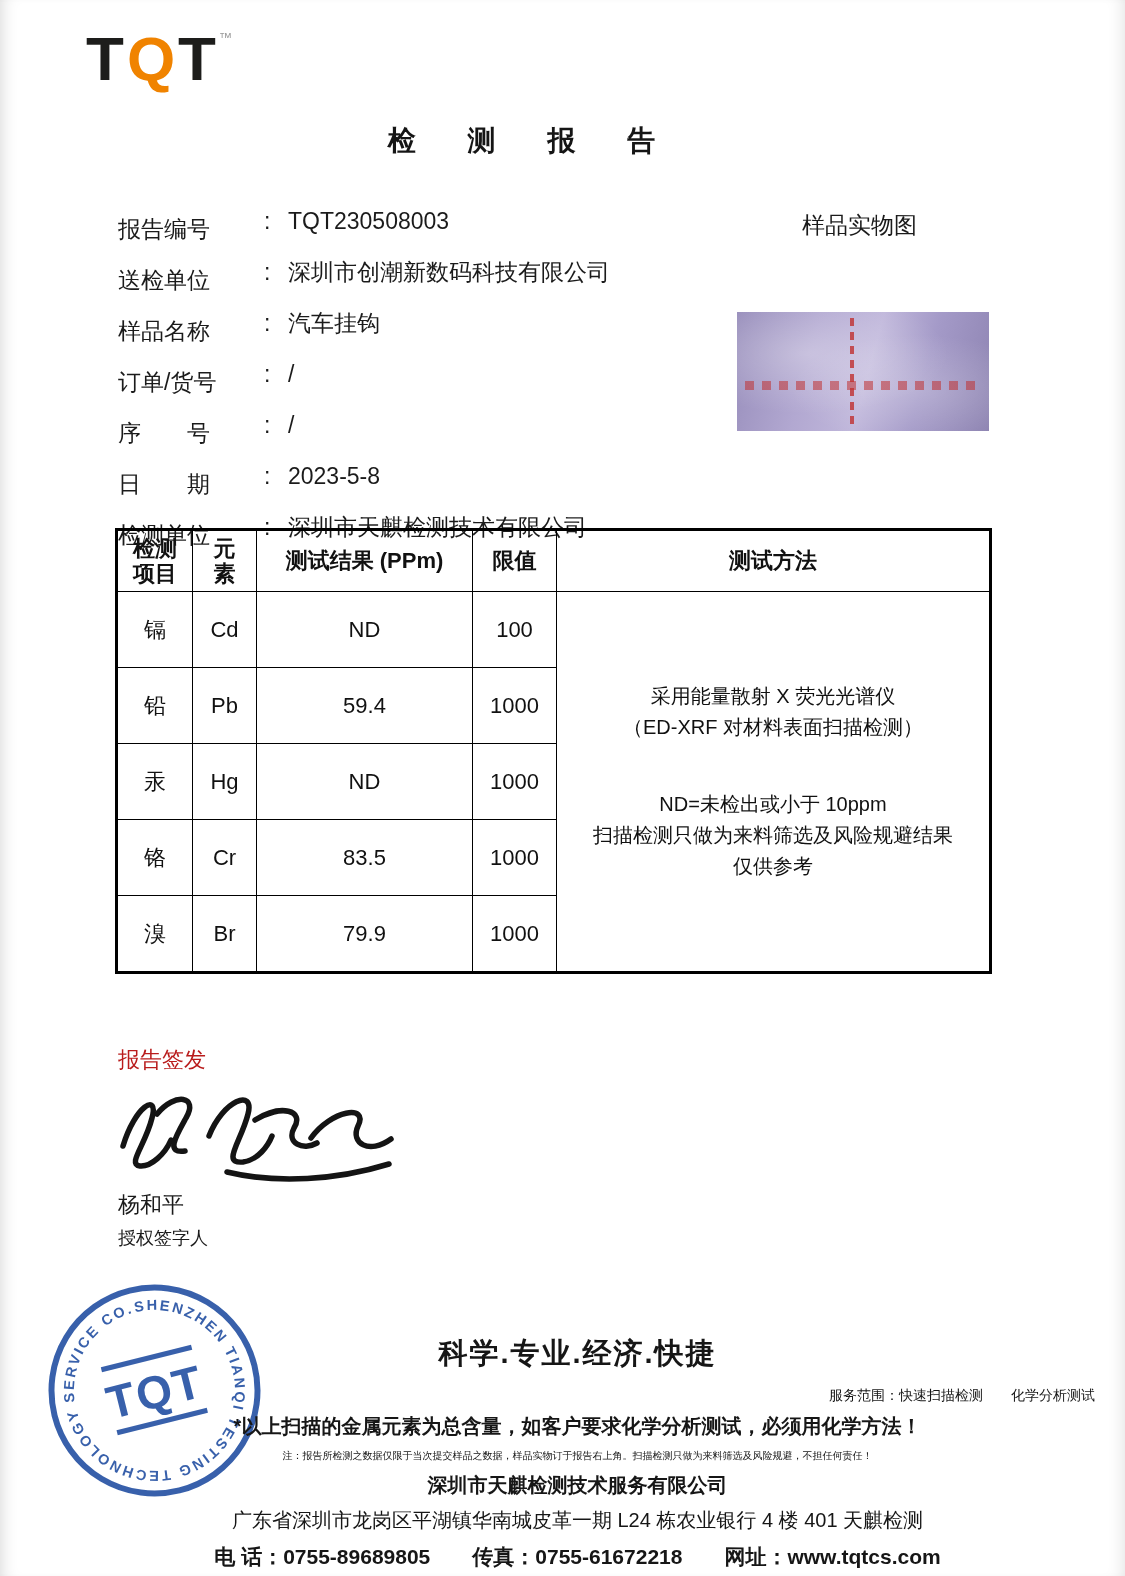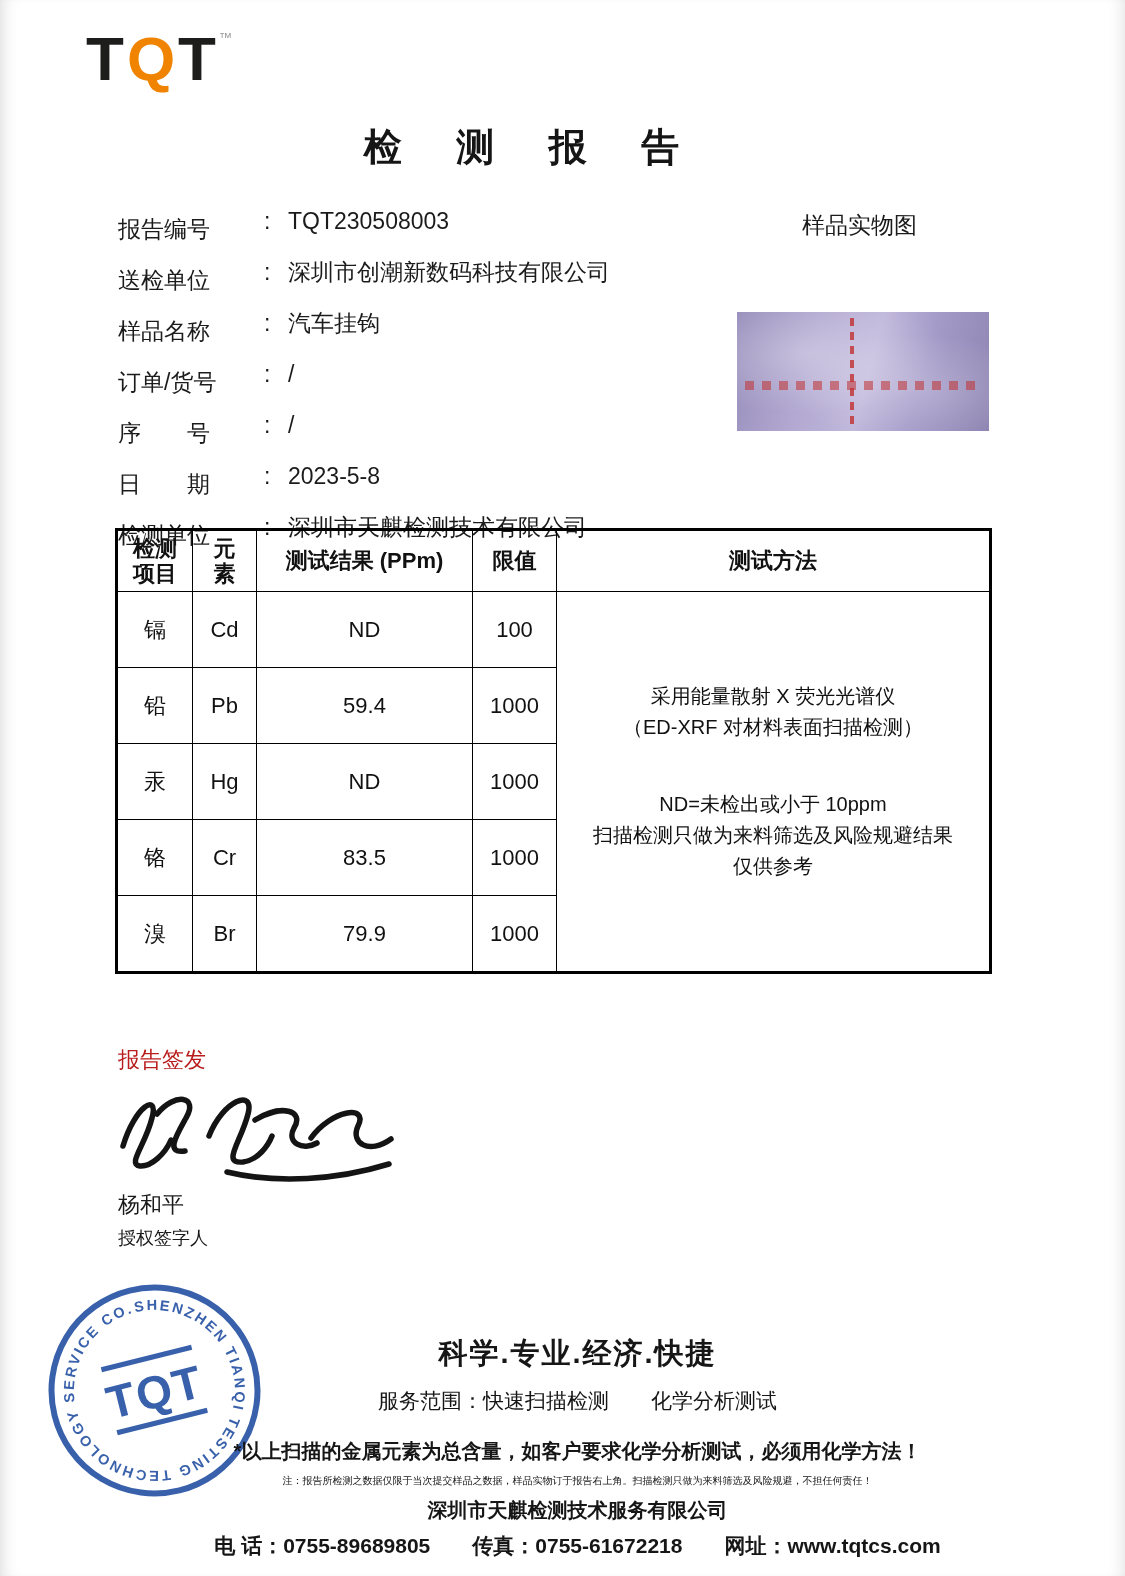--- a/index.html
+++ b/index.html
@@ -12,21 +12,21 @@
   }
 
   
   .logo { position:absolute; left:86px; top:28px; font-size:62px; font-weight:900; letter-spacing:3px; line-height:1; }
   .logo .t  { color:#1d1d1b; }
   .logo .q  { color:#f08300; }
   .logo .tm { font-size:13px; vertical-align:38px; color:#9a9a9a; font-weight:400; letter-spacing:0; }
 
   
   .title { position:absolute; left:0; right:60px; top:122px; text-align:center;
-           font-size:38px; font-weight:700; letter-spacing:22px; color:#151515; }
+           font-size:28px; font-weight:700; letter-spacing:22px; color:#151515; }
 
   
   .fields { position:absolute; left:118px; top:208px; }
   .field { display:flex; font-size:23px; line-height:27px; margin-bottom:16px; color:#1b1b1b; }
   .field .lbl { width:146px; white-space:pre;margin-top:8px; }
   .field .sep { width:24px; text-align:left; }
   .field .val { white-space:pre; }
 
   .sample-label { position:absolute; left:802px; top:210px; font-size:23px; color:#1b1b1b; }
 
@@ -62,21 +62,21 @@
   .signer-role { position:absolute; left:118px; top:1226px; font-size:18px; color:#1b1b1b; }
 
   
   .stamp { position:absolute; left:42px; top:1278px; width:225px; height:225px;
            transform:rotate(-14deg); opacity:.93; }
   .stamp text { fill:#2a55a5; }
 
   
   .footer { position:absolute; left:60px; right:30px; top:1334px; text-align:center; color:#161616; }
   .f-slogan   { font-size:29px; font-weight:700; letter-spacing:2px; margin-bottom:13px; }
-  .f-service  { font-size:21px; margin-bottom:23px; }
+  .f-service  { font-size:14px; margin-bottom:8px;text-align:right; }
   .f-notice1  { font-size:20px; font-weight:700; margin-bottom:9px; }
   .f-notice2  { font-size:10px; margin-bottom:9px; }
   .f-company  { font-size:20px; font-weight:700; margin-bottom:8px; }
   .f-address  { font-size:20px; margin-bottom:9px; }
   .f-contacts { font-size:21px; font-weight:700; }
 </style>
 </head>
 <body>
 
 <div class="page">
@@ -221,16 +221,17 @@
       <rect x="66" y="142" width="93" height="5" fill="#2a55a5"></rect>
     </svg>
   </div>
 
   <div class="footer">
     <div class="f-slogan">科学.专业.经济.快捷</div>
     <div class="f-service">服务范围：快速扫描检测　　化学分析测试</div>
     <div class="f-notice1">*以上扫描的金属元素为总含量，如客户要求化学分析测试，必须用化学方法！</div>
     <div class="f-notice2">注：报告所检测之数据仅限于当次提交样品之数据，样品实物订于报告右上角。扫描检测只做为来料筛选及风险规避，不担任何责任！</div>
     <div class="f-company">深圳市天麒检测技术服务有限公司</div>
+    <div class="f-address">广东省深圳市龙岗区平湖镇华南城皮革一期 L24 栋农业银行 4 楼 401 天麒检测</div>
     <div class="f-contacts">电 话：0755-89689805　　传真：0755-61672218　　网址：www.tqtcs.com</div>
   </div>
 
 </div>
 
 </body></html>

